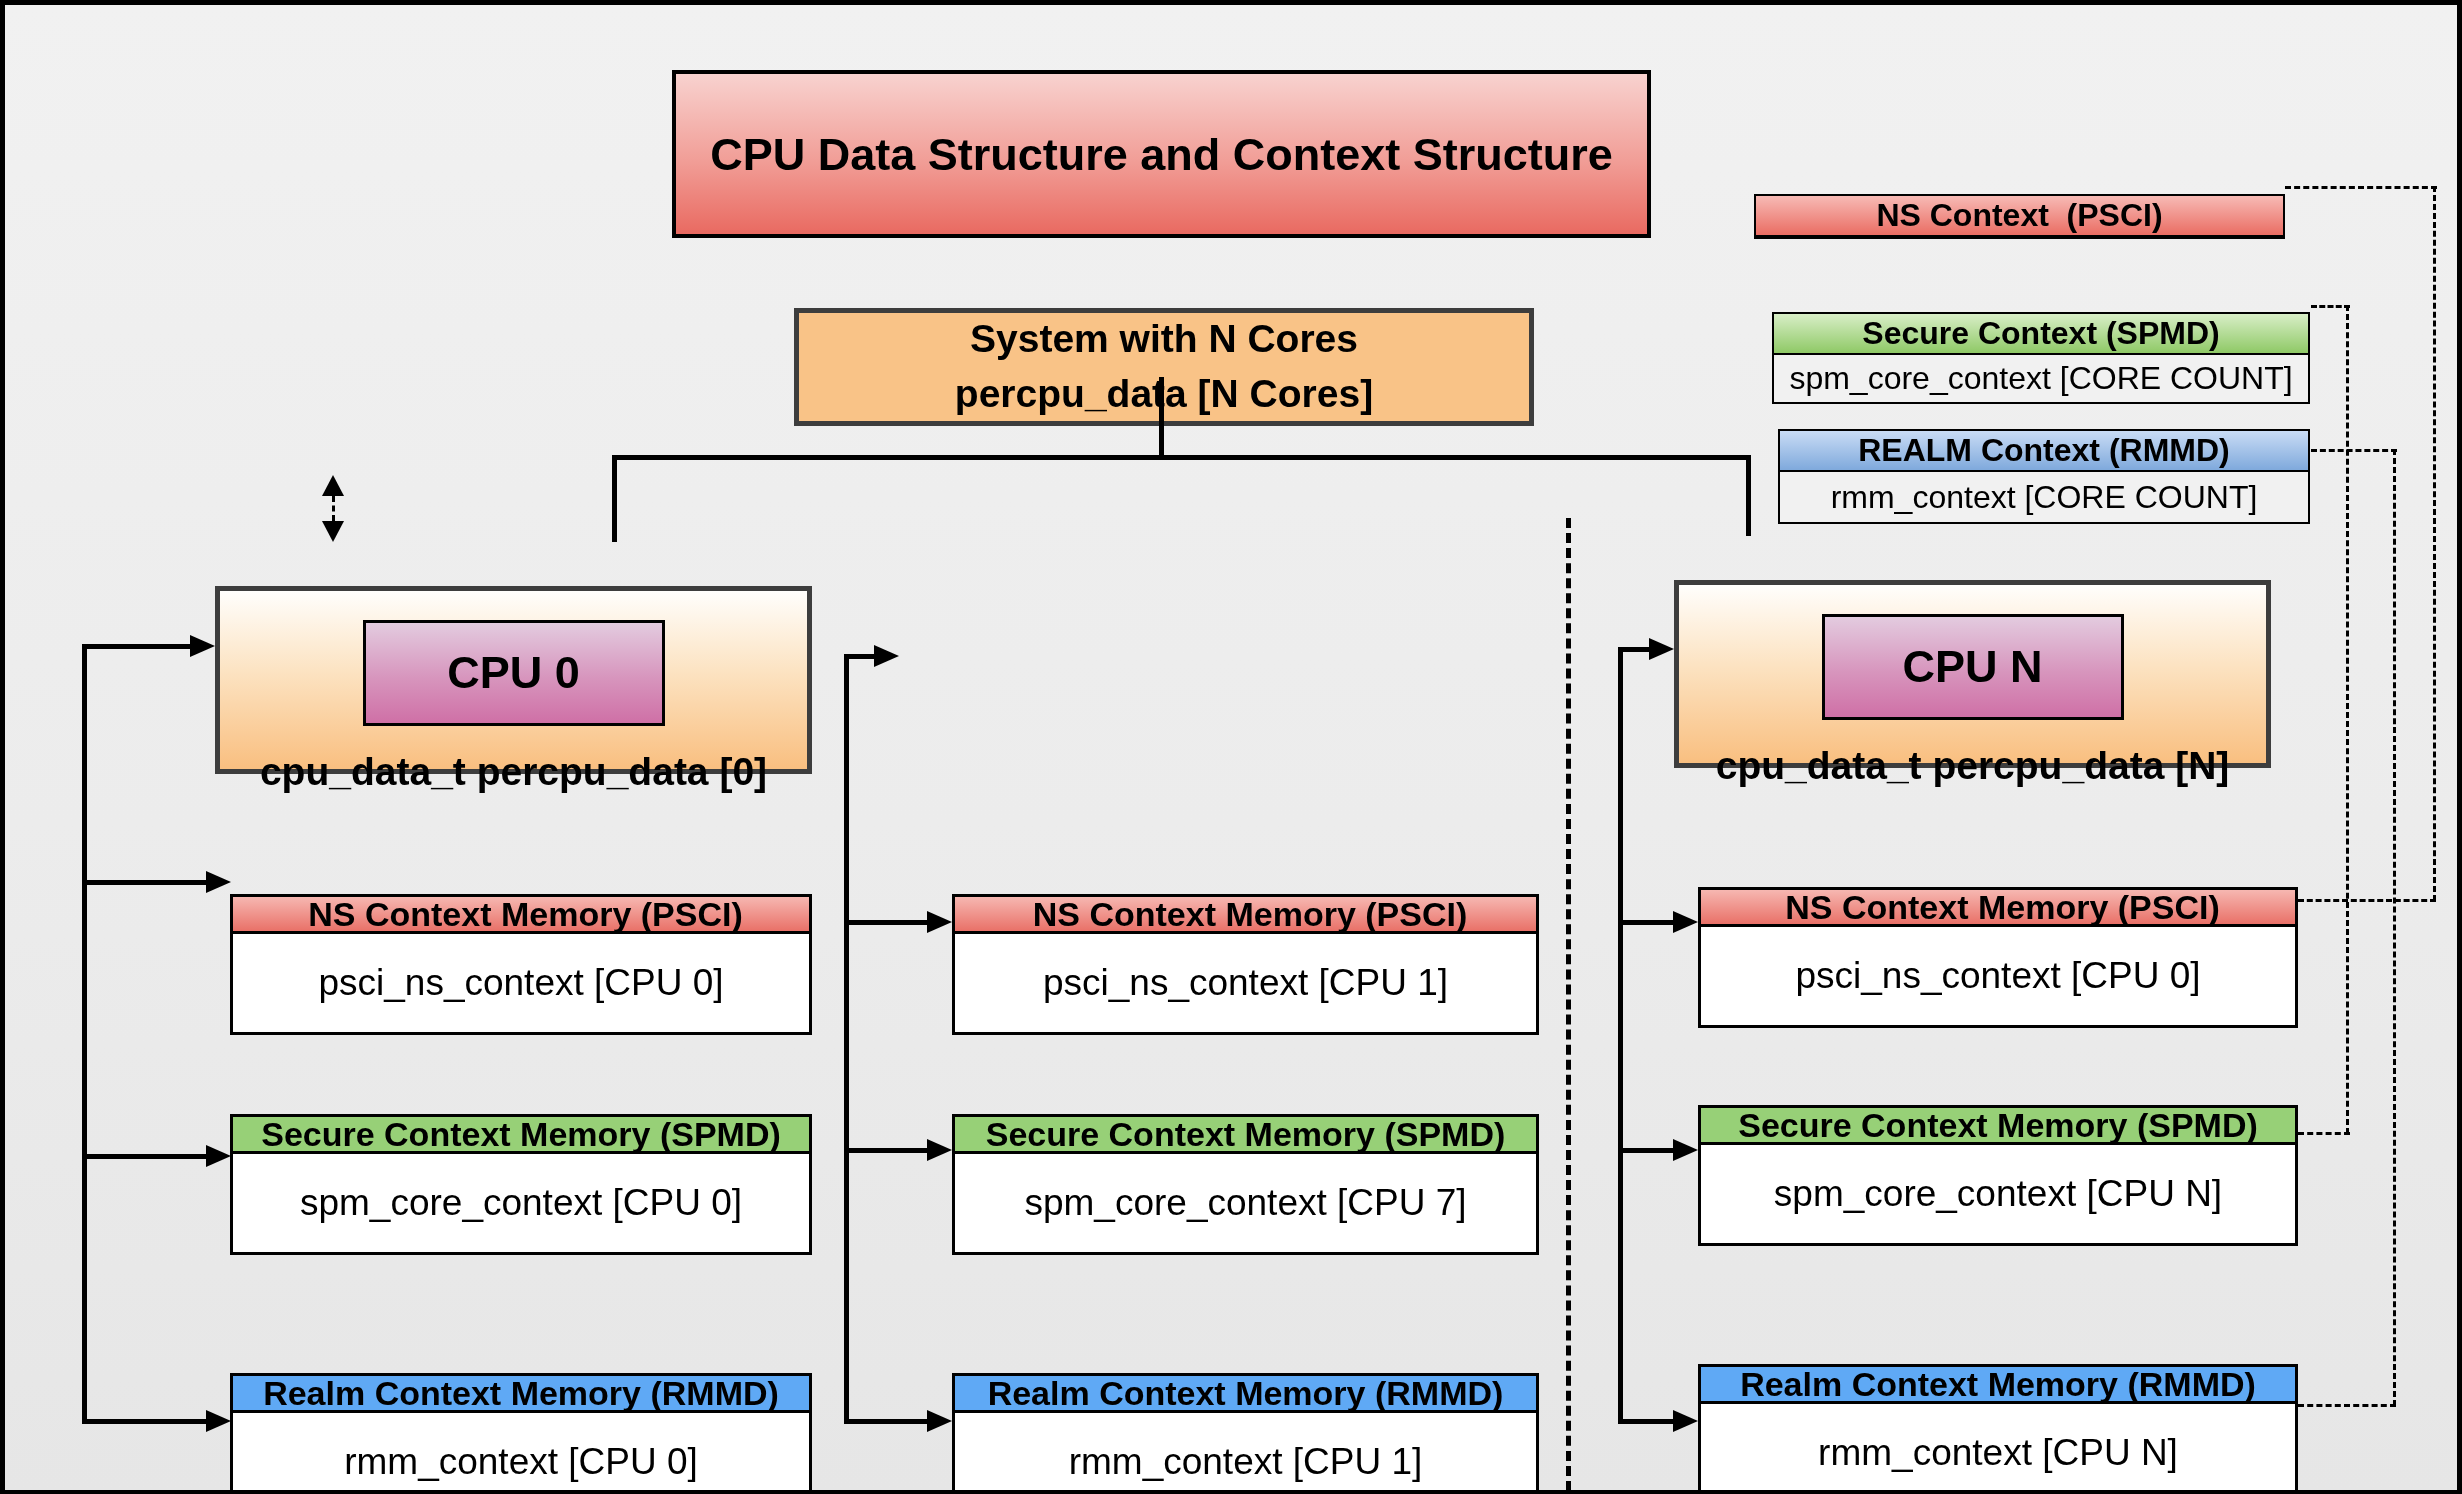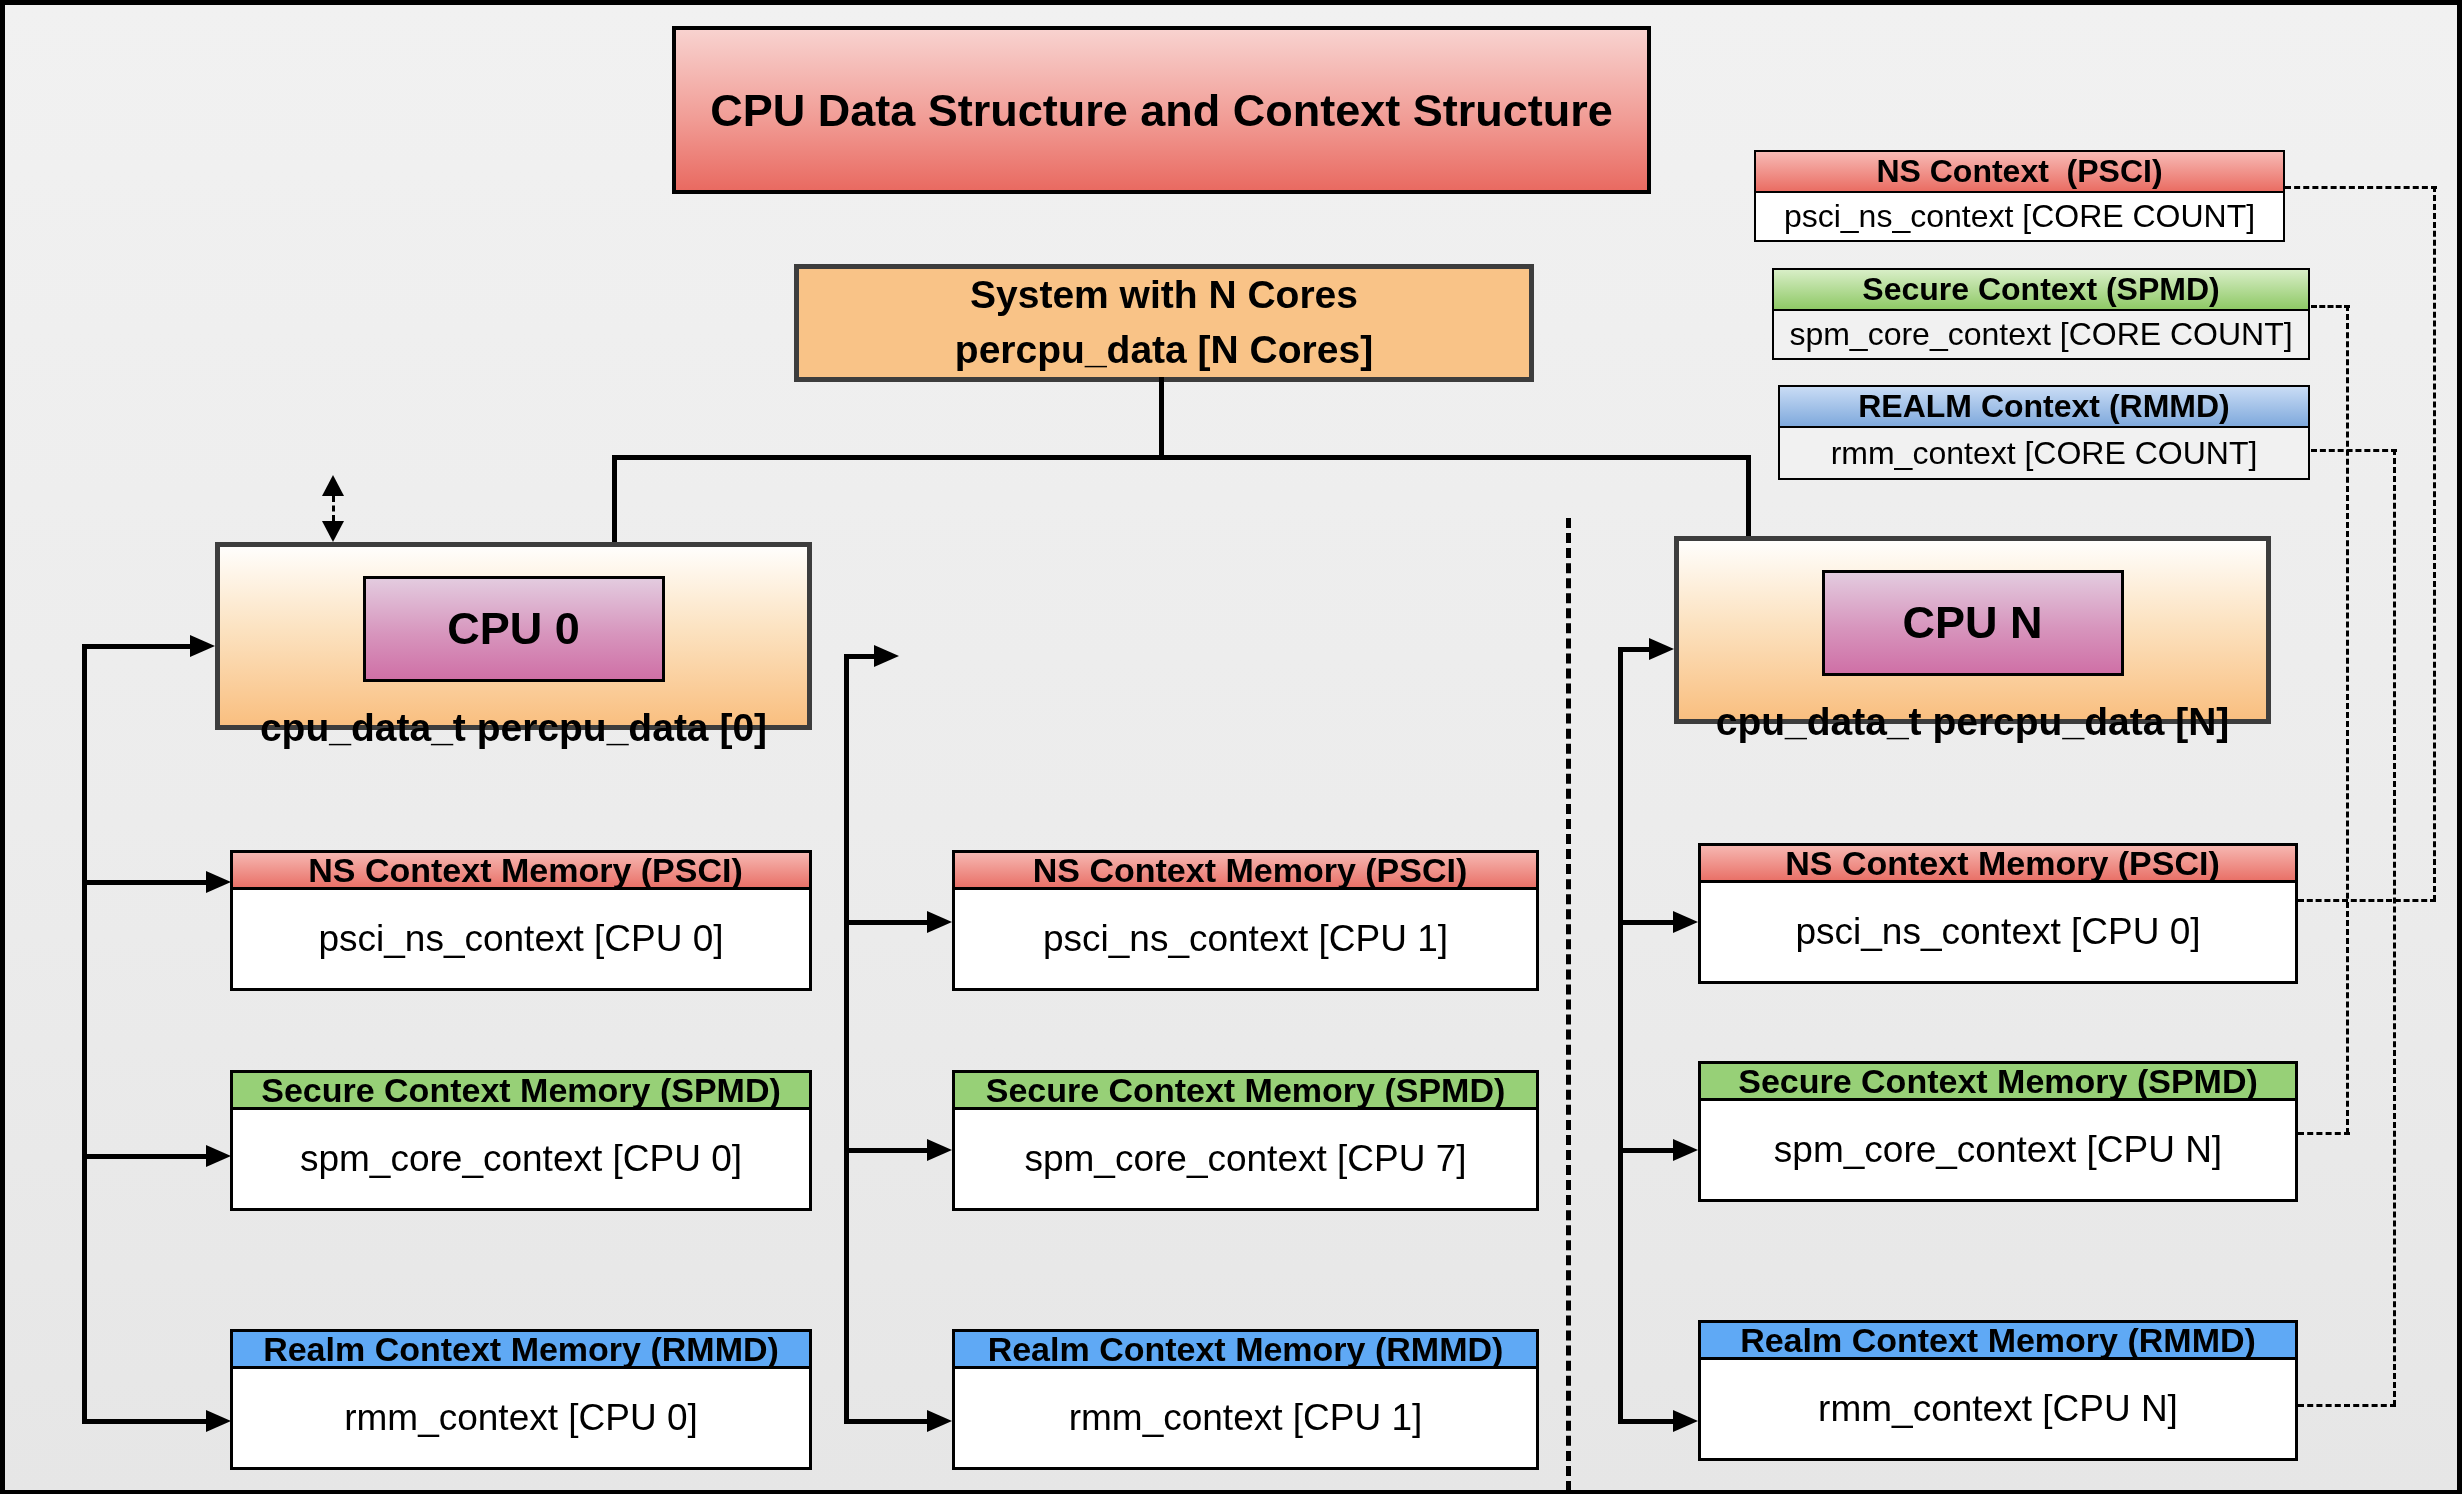--- a/index.html
+++ b/index.html
@@ -5,21 +5,21 @@
   html,body{margin:0;padding:0;background:#d8d8d8;}
   #canvas{
     position:relative;
     width:2462px;height:1495px;
     box-sizing:border-box;
     border:5.3px solid #000;
     background:linear-gradient(180deg,#f1f1f1 0%,#ececec 55%,#e6e6e6 100%);
     font-family:"Liberation Sans", sans-serif;
     overflow:hidden;
   }
-  .box{position:absolute;box-sizing:border-box;}
+  .box{position:absolute;box-sizing:border-box;margin-top:44px;}
   .center{display:flex;align-items:center;justify-content:center;text-align:center;}
   .ws{white-space:pre-wrap;}
 
   
   .title-box{
     left:667px;top:21.4px;width:979px;height:168px;
     border:4.5px solid #000;
     background:linear-gradient(180deg,#f8d2cf 0%,#f19d96 55%,#e96a61 100%);
     flex-direction:column;
     font-size:45px;font-weight:bold;color:#000;line-height:1.45;
@@ -104,21 +104,20 @@
   </div>
 
 
   <div class="box center system-box">
     <div>System with N Cores</div>
     <div>percpu_data [N Cores]</div>
   </div>
 
   <div class="box legend legend-ns">
     <div class="hd center ws">NS Context  (PSCI)</div>
-    <div class="bd center">psci_ns_context [CORE COUNT]</div>
   </div>
   <div class="box legend legend-secure">
     <div class="hd center">Secure Context (SPMD)</div>
     <div class="bd center">spm_core_context [CORE COUNT]</div>
   </div>
   <div class="box legend legend-realm">
     <div class="hd center">REALM Context (RMMD)</div>
     <div class="bd center">rmm_context [CORE COUNT]</div>
   </div>
 

